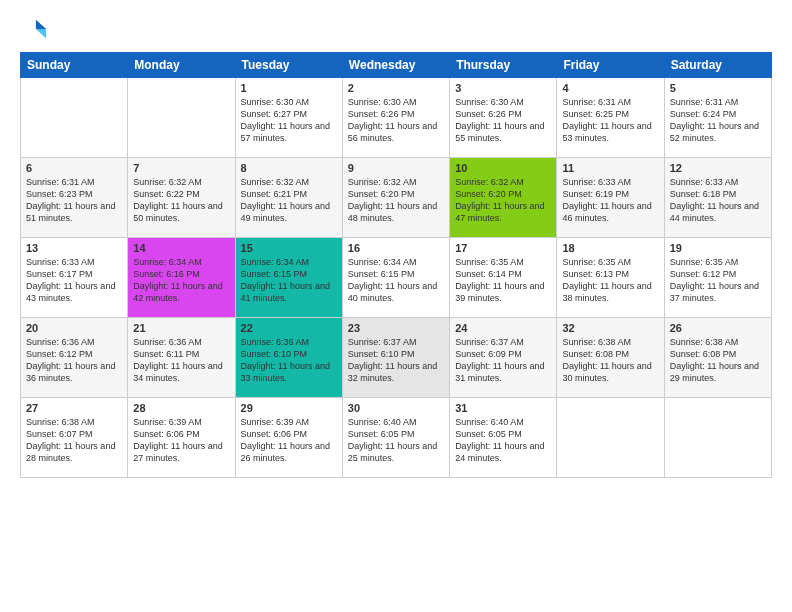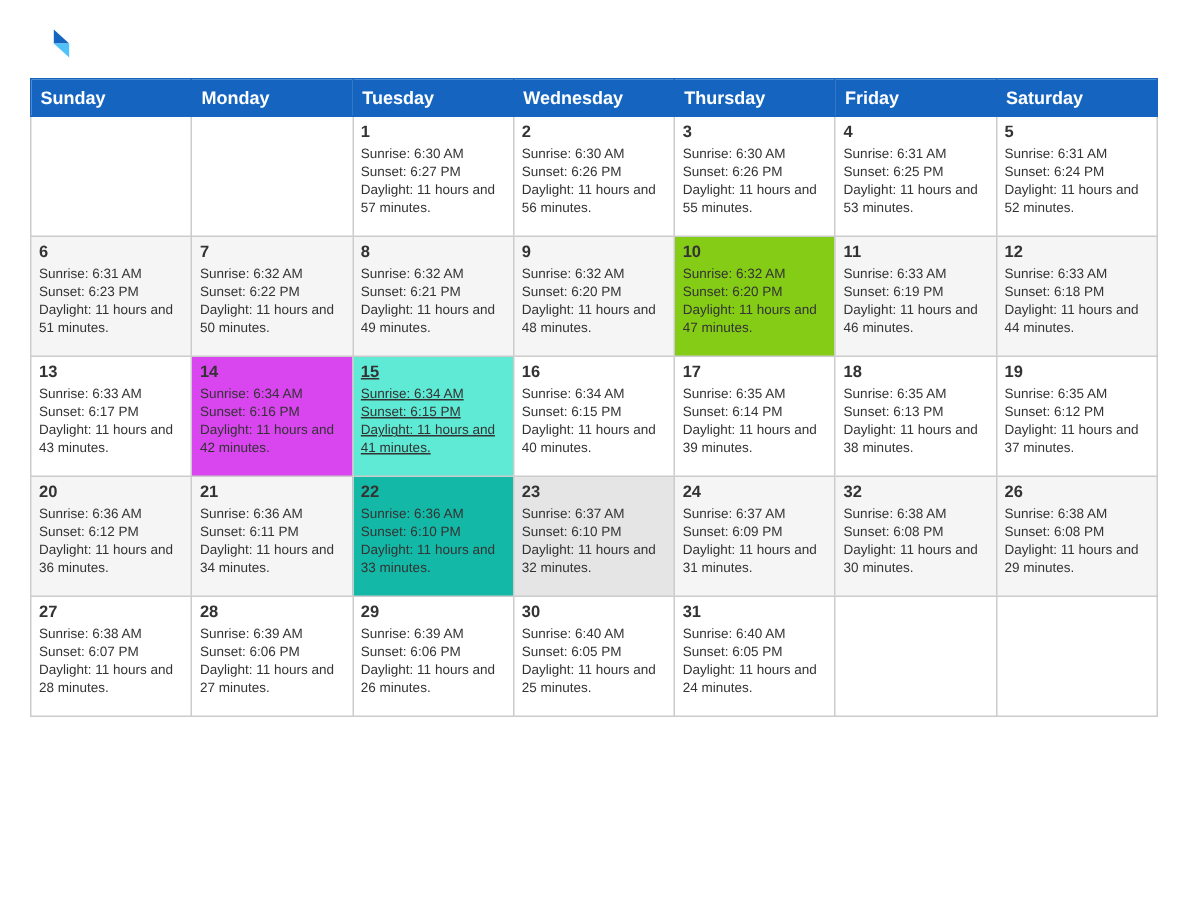--- a/index.html
+++ b/index.html
@@ -211,21 +211,21 @@
             <div class="day-info" style="white-space: pre-line;">Sunrise: 6:33 AM
 Sunset: 6:17 PM
 Daylight: 11 hours and 43 minutes.</div>
           </td>
           <td style="background: #d946ef;">
             <span class="day-num">14</span>
             <div class="day-info" style="white-space: pre-line;">Sunrise: 6:34 AM
 Sunset: 6:16 PM
 Daylight: 11 hours and 42 minutes.</div>
           </td>
-          <td style="background: #5eead4; text-decoration: underline;">
+          <td style="background: #14b8a6;">
             <span class="day-num">15</span>
             <div class="day-info" style="white-space: pre-line;">Sunrise: 6:34 AM
 Sunset: 6:15 PM
 Daylight: 11 hours and 41 minutes.</div>
           </td>
           <td style="background: rgb(255, 255, 255);">
             <span class="day-num">16</span>
             <div class="day-info" style="white-space: pre-line;">Sunrise: 6:34 AM
 Sunset: 6:15 PM
 Daylight: 11 hours and 40 minutes.</div>

